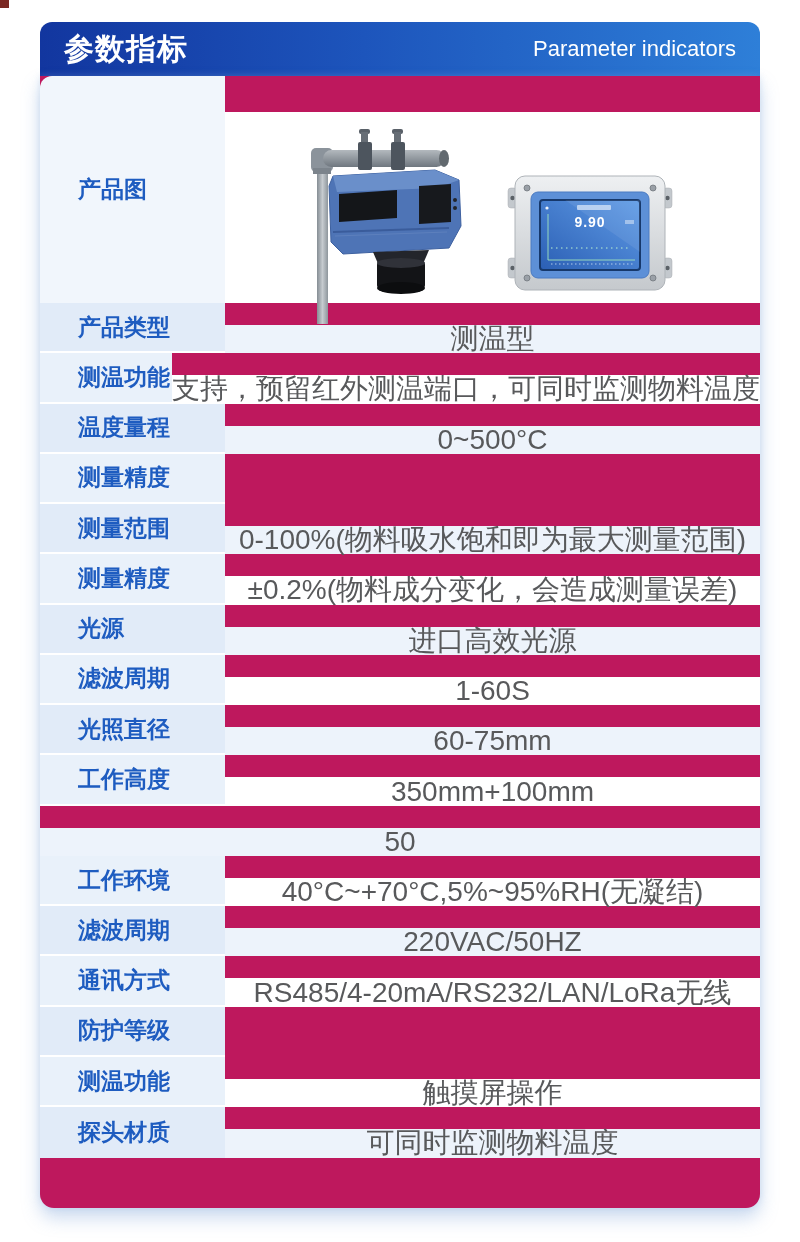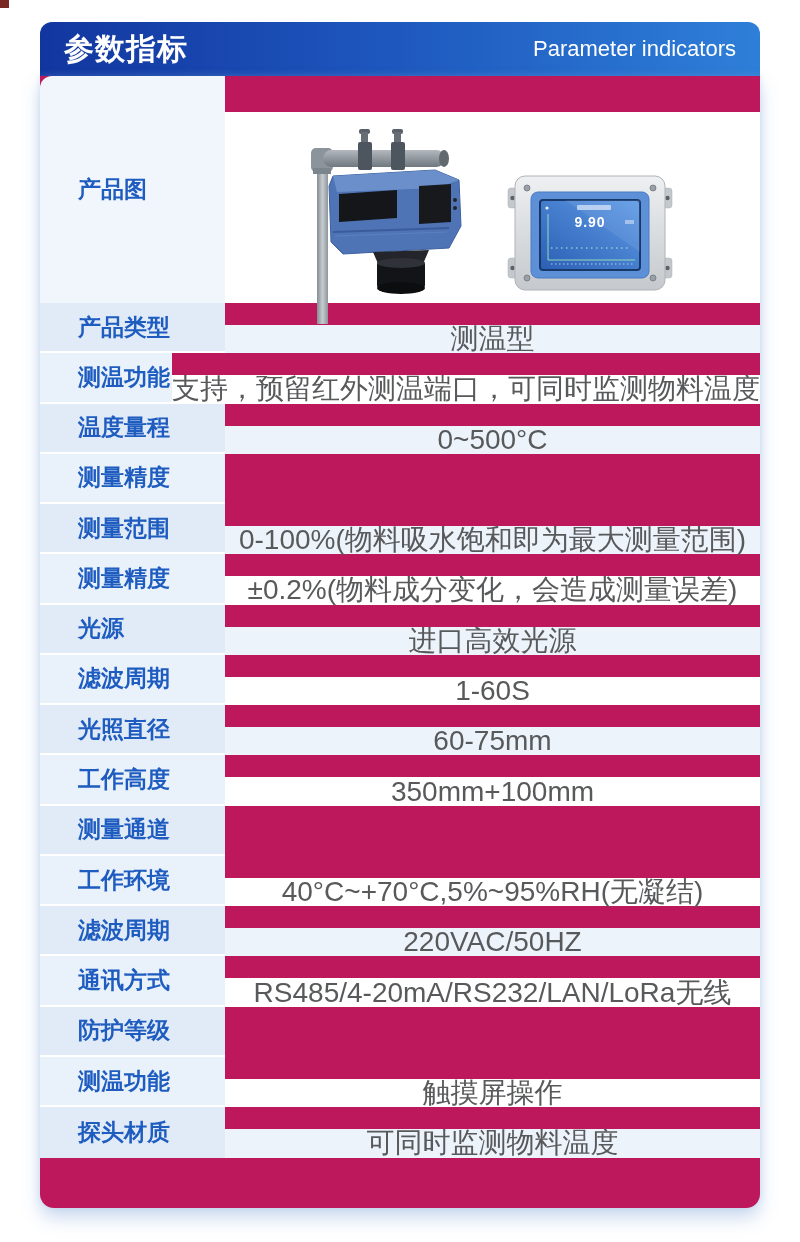--- a/index.html
+++ b/index.html
@@ -194,23 +194,21 @@
         </div>
       <div class="cell-value">60-75mm</div>
     </div>
     <div class="trow">
       <div class="cell-label">
           <span class="label-text">工作高度</span>
         </div>
       <div class="cell-value">350mm+100mm</div>
     </div>
     <div class="trow">
-      <div class="cell-label">
-          <span class="label-text">测量通道</span>
-        </div>
+      <div class="cell-value">50</div>
     </div>
     <div class="trow">
       <div class="cell-label">
           <span class="label-text">工作环境</span>
         </div>
       <div class="cell-value">40°C~+70°C,5%~95%RH(无凝结)</div>
     </div>
     <div class="trow">
       <div class="cell-label">
           <span class="label-text">滤波周期</span>

